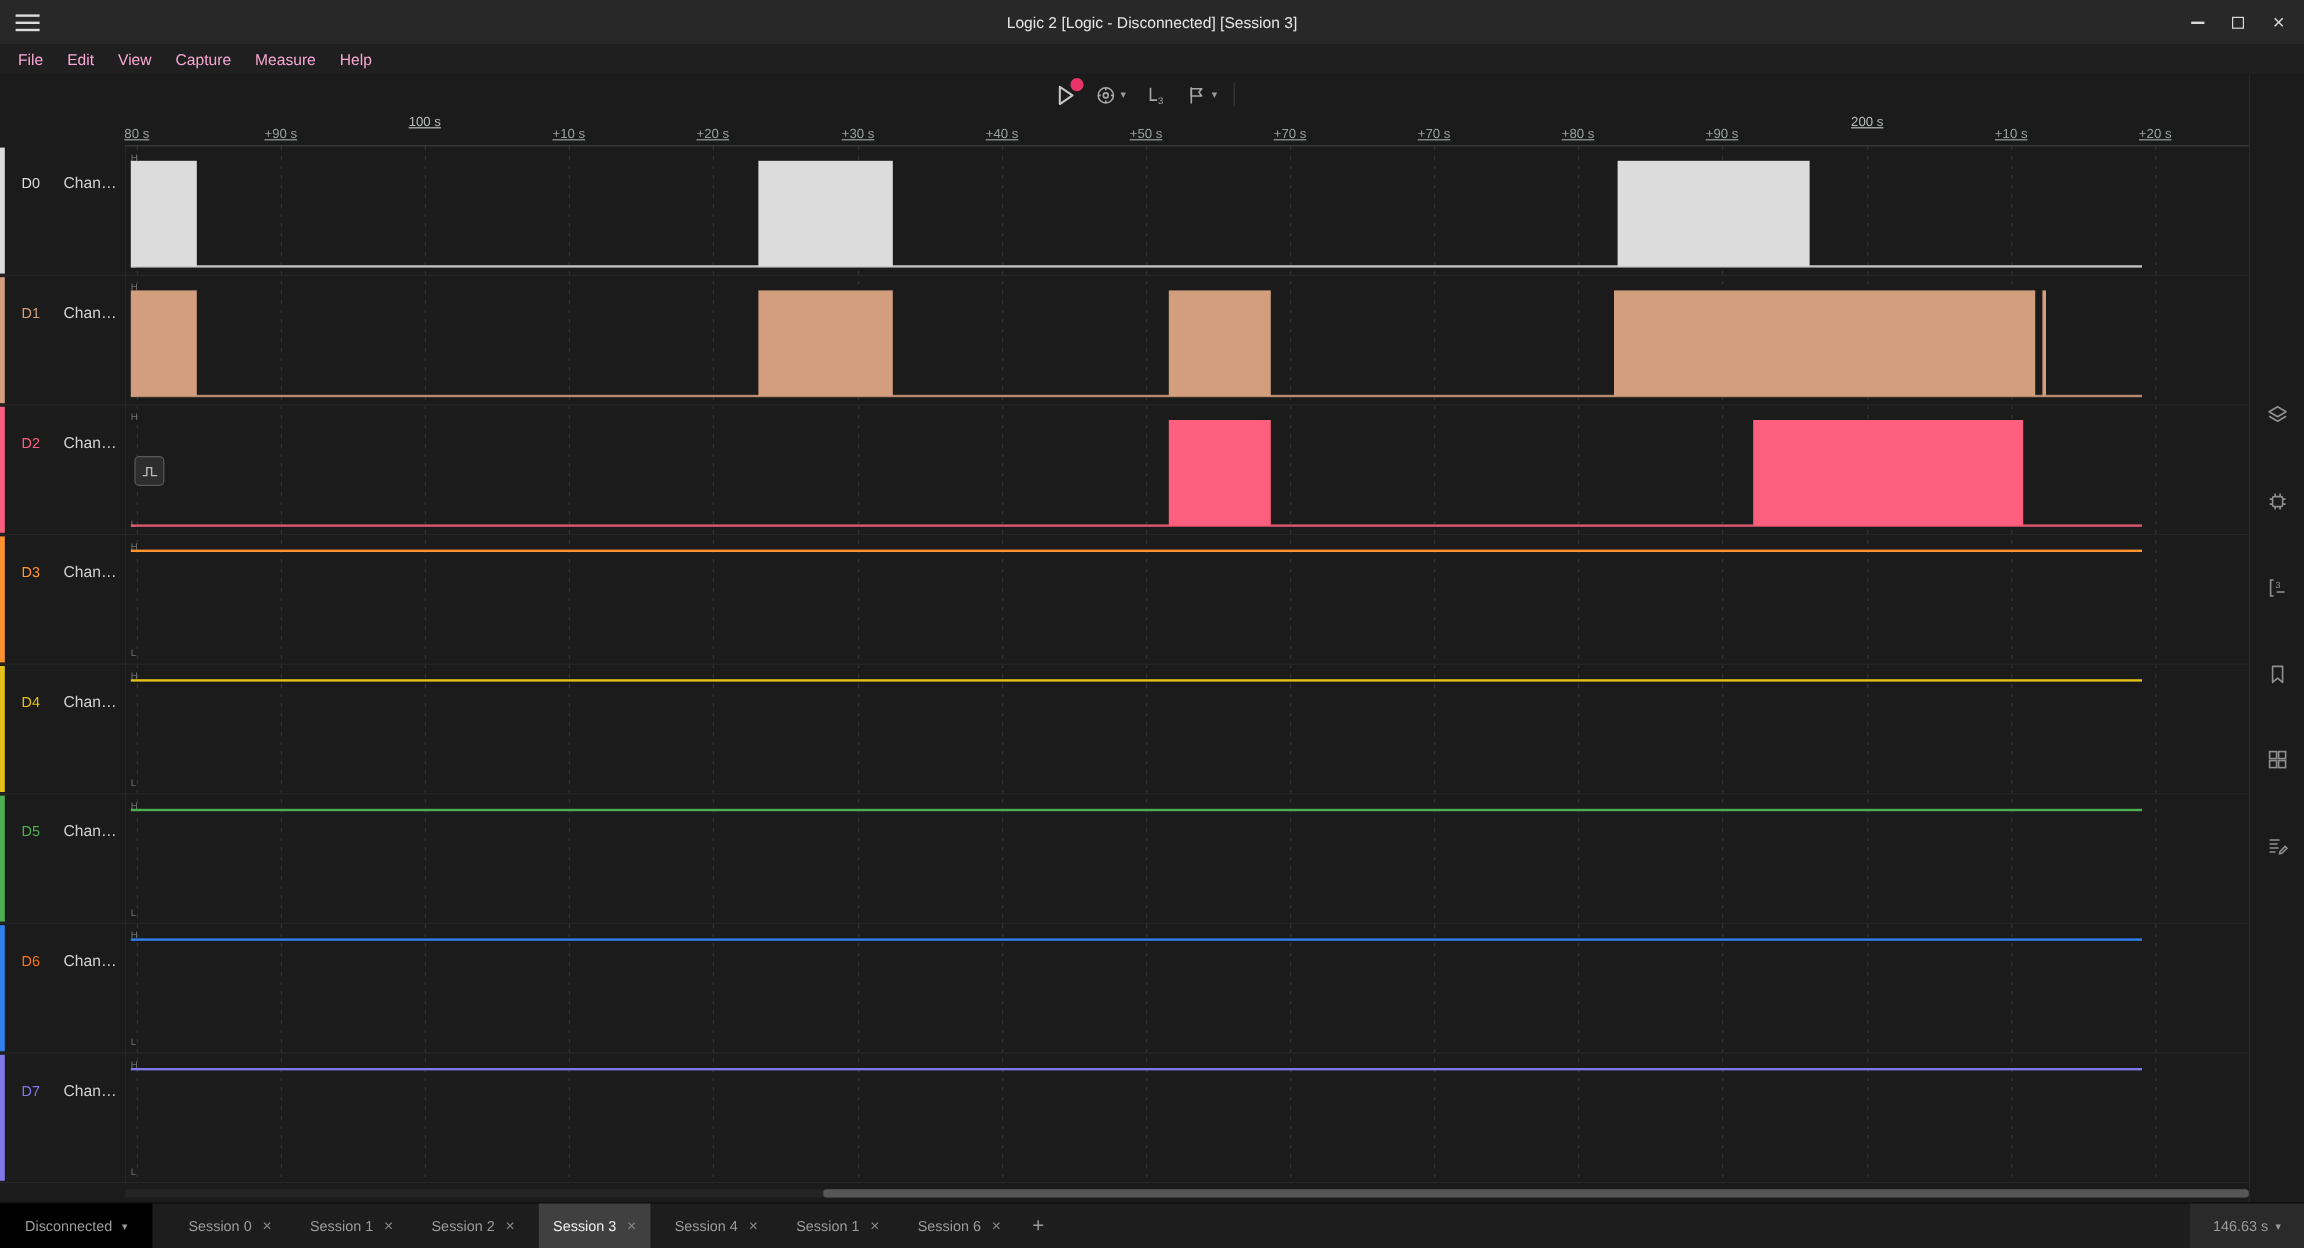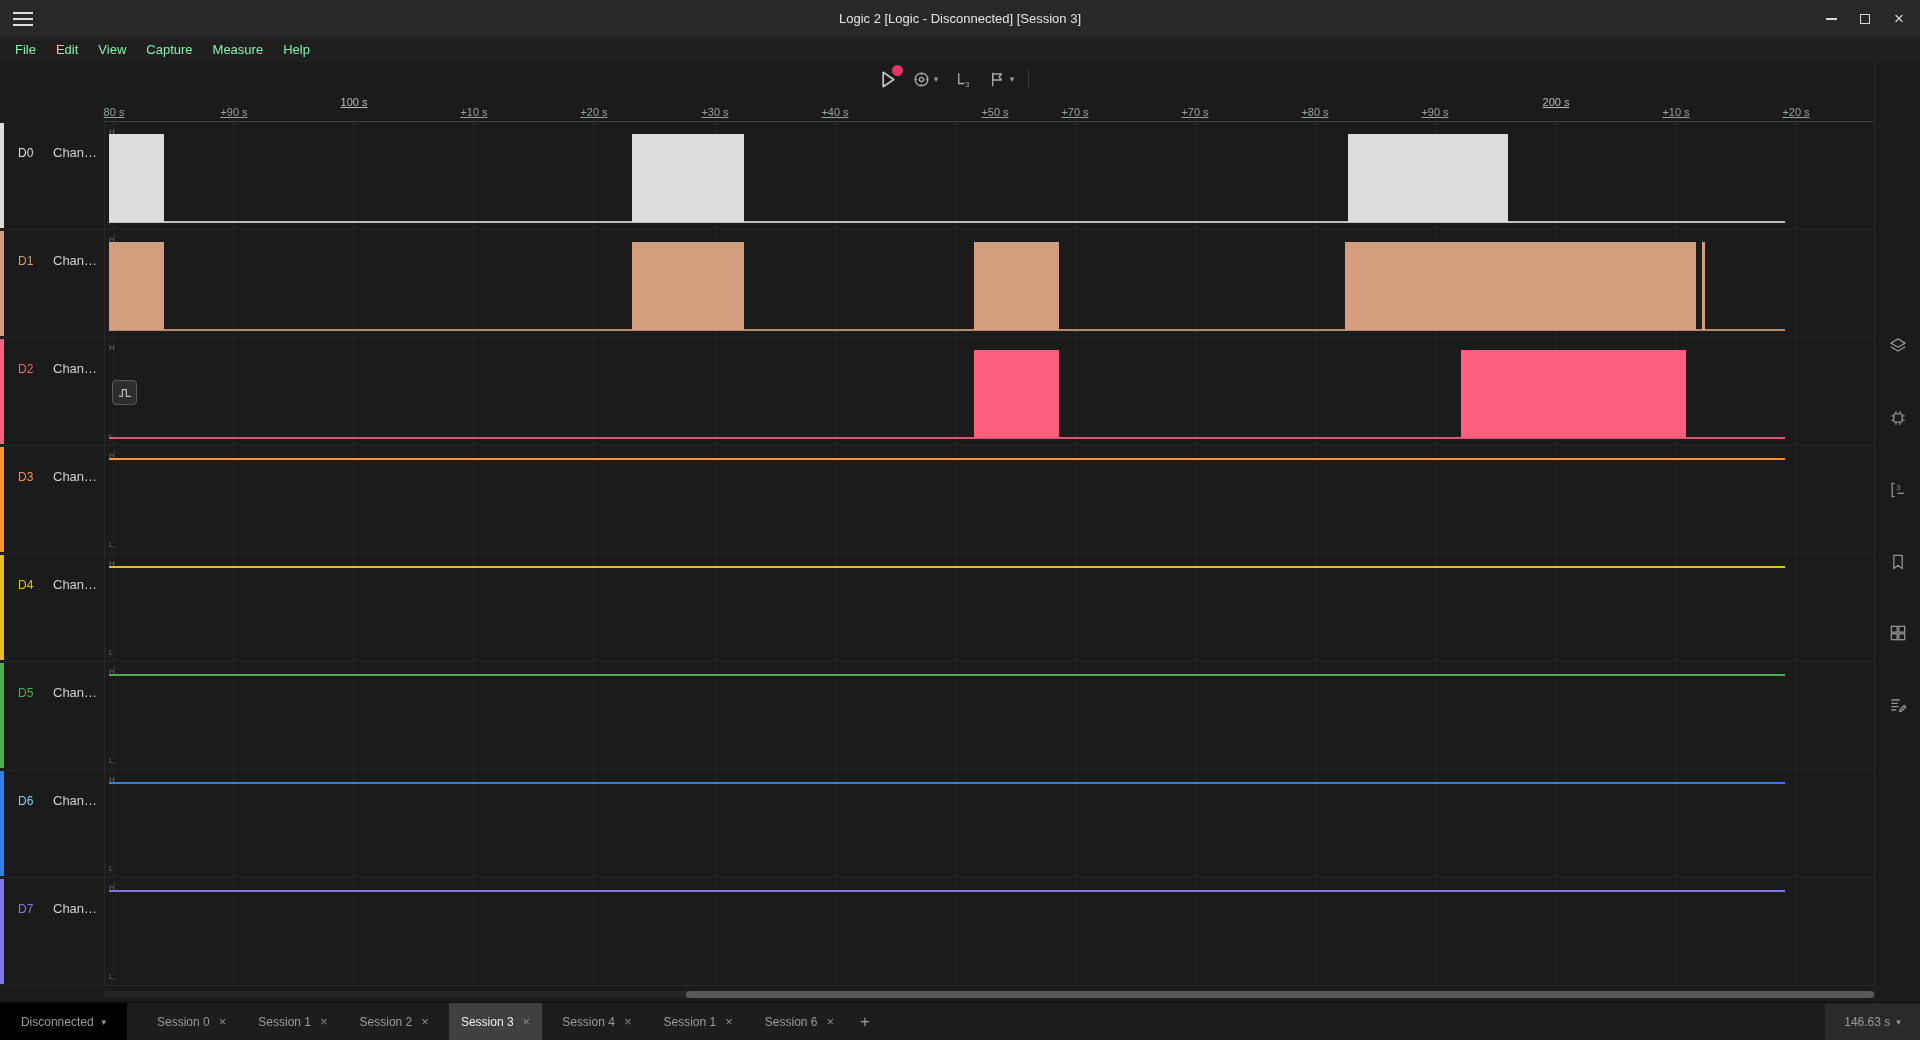--- a/index.html
+++ b/index.html
@@ -17,21 +17,21 @@
   .title { flex: 1; text-align: center; font-size: 13px; color: #e6e6e6; }
   .win-controls { position: absolute; right: 4px; top: 0; height: 37px; display: flex; align-items: center; }
   .win-btn { width: 34px; height: 37px; color: #dadada; display: flex; align-items: center; justify-content: center; }
   .min-glyph { width: 11px; height: 2px; background: #dadada; display: block; }
   .max-glyph { width: 10px; height: 10px; border: 1.5px solid #dadada; display: block; }
   .close-glyph { font-size: 17px; line-height: 1; }
 
   
   .menubar { position: absolute; top: 37px; left: 0; right: 0; height: 25px; background: #1f1f1f;
              display: flex; align-items: center; padding-left: 5px; }
-  .menu-item { font-size: 13px; color: #86efac; padding: 0 10px; height: 25px; line-height: 25px; text-align: center; }
+  .menu-item { font-size: 13px; color: #f9a8d4; padding: 0 10px; height: 25px; line-height: 25px; text-align: center; }
 
   
   .main { position: absolute; top: 62px; left: 0; right: 0; bottom: 38px; background: #1b1b1b; }
 
   .toolbar { position: absolute; top: 0; left: 0; right: 46px; height: 34px; }
   .toolbar-group { position: absolute; left: 872px; top: 2px; display: flex; align-items: center; gap: 8px; }
   .tb-btn { position: relative; height: 30px; min-width: 30px; display: flex; align-items: center;
             justify-content: center; gap: 3px; color: #9e9e9e; }
   .icon-wrap { display: flex; align-items: center; justify-content: center; }
   .record-dot { position: absolute; top: 1px; right: -1px; width: 11px; height: 11px; border-radius: 50%; }
@@ -166,21 +166,21 @@
     </div>
 
     <div class="ruler" id="ruler">
         <span class="tick-label" style="left: 10px;">80 s</span>
         <span class="tick-label" style="left: 130px;">+90 s</span>
         <span class="tick-label major" style="left: 250px;">100 s</span>
         <span class="tick-label" style="left: 370px;">+10 s</span>
         <span class="tick-label" style="left: 490px;">+20 s</span>
         <span class="tick-label" style="left: 611px;">+30 s</span>
         <span class="tick-label" style="left: 731px;">+40 s</span>
-        <span class="tick-label" style="left: 851px; margin-left: 40px;">+50 s</span>
+        <span class="tick-label" style="left: 851px;">+50 s</span>
         <span class="tick-label" style="left: 971px;">+70 s</span>
         <span class="tick-label" style="left: 1091px;">+70 s</span>
         <span class="tick-label" style="left: 1211px;">+80 s</span>
         <span class="tick-label" style="left: 1331px;">+90 s</span>
         <span class="tick-label major" style="left: 1452px;">200 s</span>
         <span class="tick-label" style="left: 1572px;">+10 s</span>
         <span class="tick-label" style="left: 1692px;">+20 s</span>
       </div>
     <div class="grid-layer" id="gridlayer">
         <div class="gridline" style="left: 10px;"></div>
@@ -272,21 +272,21 @@
           <span class="ch-id" style="color: rgb(76, 175, 80);">D5</span>
           <span class="ch-name">Chan…</span>
           <div class="plot">
             <span class="hl-marker h">H</span>
             <span class="hl-marker l">L</span>
             <div class="wave-high" style="left: 4px; width: 1676px; top: 12px; background: rgb(76, 175, 80);"></div>
           </div>
         </div>
         <div class="channel-row" style="top: 648px;">
           <div class="stripe" style="background: rgb(47, 128, 237);"></div>
-          <span class="ch-id" style="color: #7dd3fc;">D6</span>
+          <span class="ch-id" style="color: #f97316;">D6</span>
           <span class="ch-name">Chan…</span>
           <div class="plot">
             <span class="hl-marker h">H</span>
             <span class="hl-marker l">L</span>
             <div class="wave-high" style="left: 4px; width: 1676px; top: 12px; background: rgb(47, 128, 237);"></div>
           </div>
         </div>
         <div class="channel-row" style="top: 756px;">
           <div class="stripe" style="background: rgb(129, 119, 232);"></div>
           <span class="ch-id" style="color: rgb(129, 119, 232);">D7</span>

